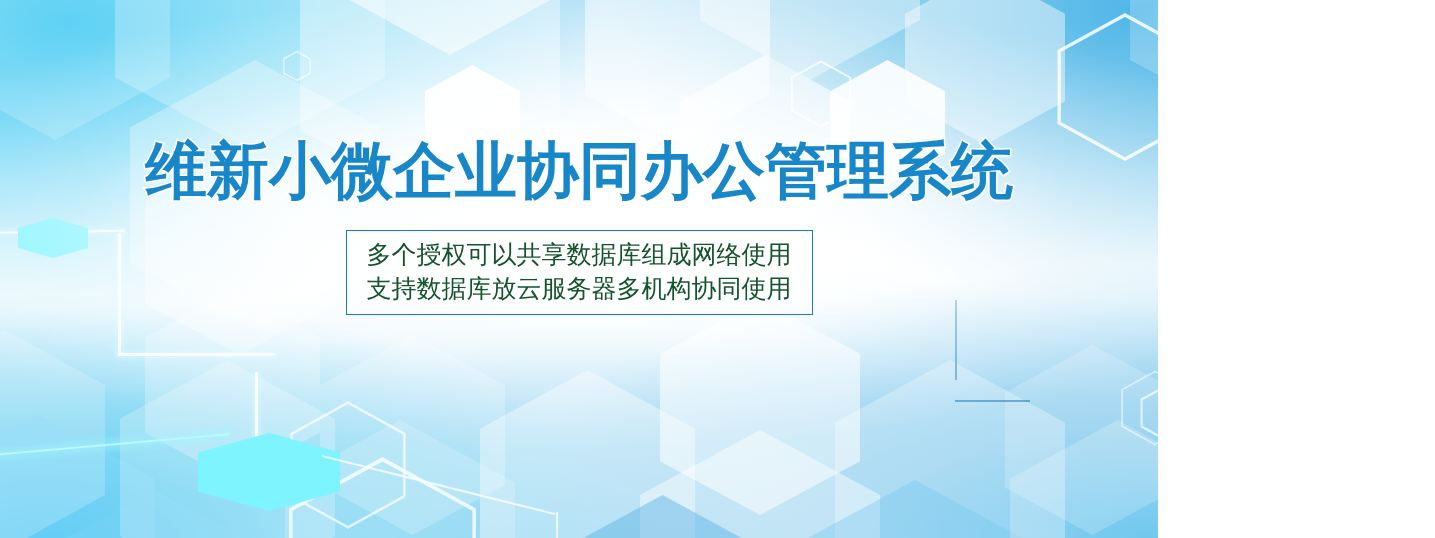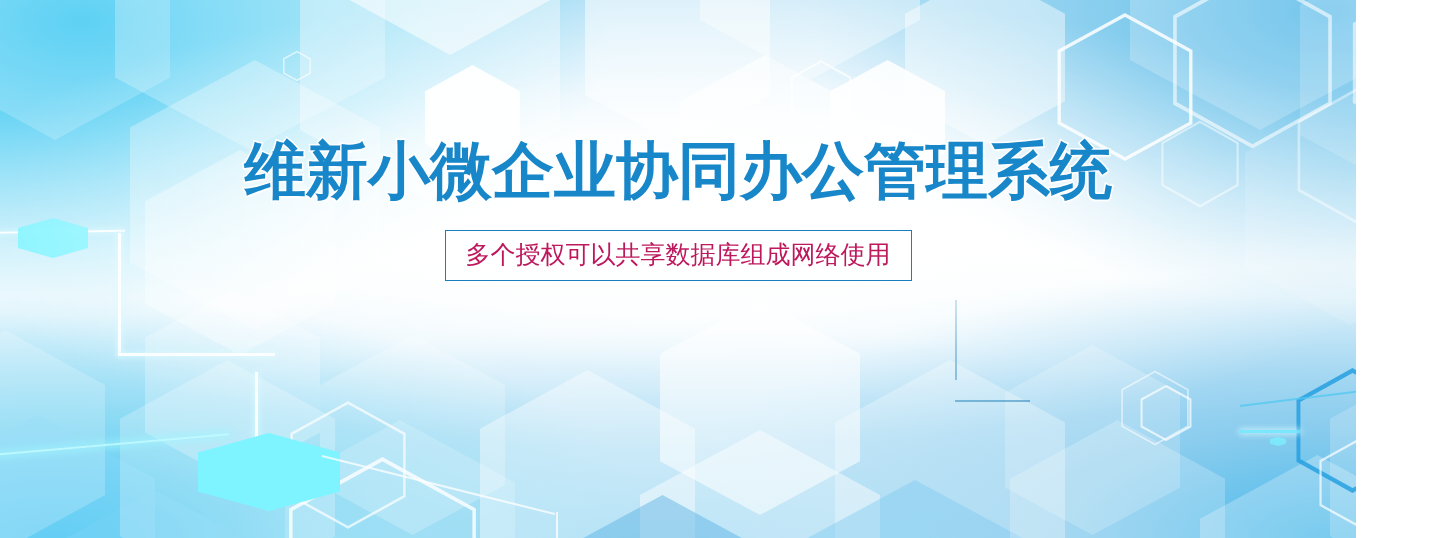--- a/index.html
+++ b/index.html
@@ -8,21 +8,21 @@
     padding: 0;
     background: #ffffff;
   }
   body {
     font-family: "Liberation Sans", "DejaVu Sans", sans-serif;
   }
 
   
   .banner {
     position: relative;
-    width: 1356px;
+    width: 1158px;
     height: 538px;
     overflow: hidden;
     background: #eaf6fd;
   }
 
   
   .bg-base {
     position: absolute;
     inset: 0;
     background:
@@ -110,21 +110,21 @@
   .feature-box {
     margin-top: 28px;
     border: 1.6px solid #1a7ebd;
     padding: 6px 20px 9px 20px;
     background: rgba(255,255,255,0.10);
   }
   .feature-line {
     font-family: "Liberation Sans", "DejaVu Sans", sans-serif;
     font-size: 25px;
     line-height: 1.36;
-    color: #be185d;
+    color: #14532d;
     text-align: center;
     white-space: nowrap;
   }
 </style>
 </head>
 <body>
 
 <div class="banner">
 
   <div class="bg-base"></div>
@@ -279,16 +279,17 @@
 
   <div class="bg-wash"></div>
 
   <div class="content">
 
     <div class="main-title">维新小微企业协同办公管理系统</div>
 
 
     <div class="feature-box">
       <div class="feature-line">多个授权可以共享数据库组成网络使用</div>
+      <div class="feature-line">支持数据库放云服务器多机构协同使用</div>
     </div>
 
   </div>
 </div>
 
 </body></html>

